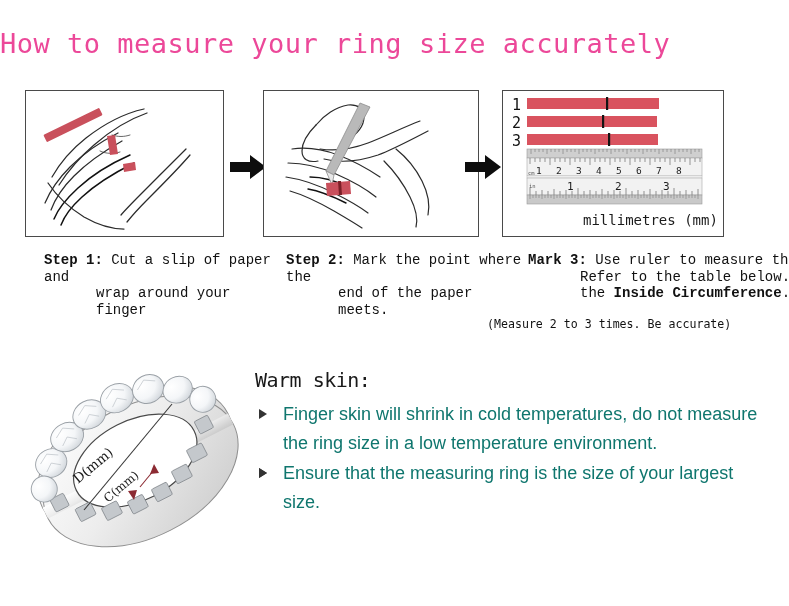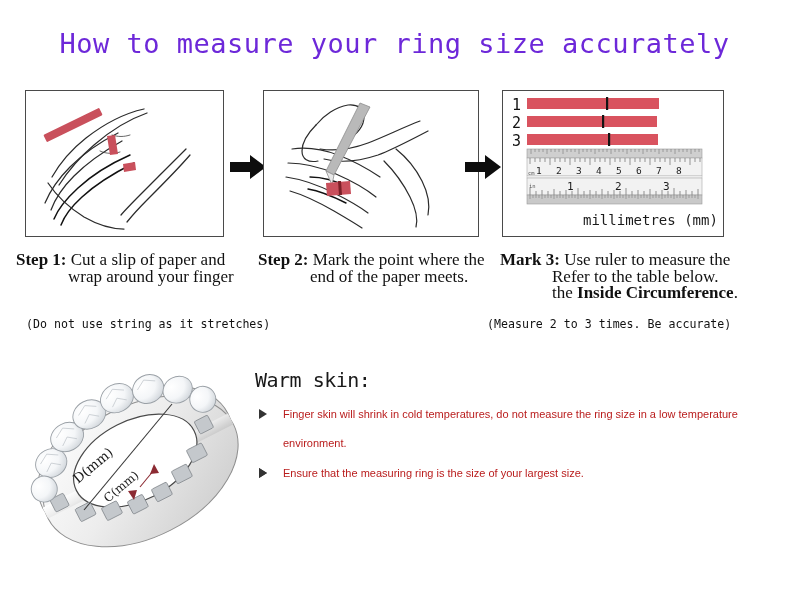--- a/index.html
+++ b/index.html
@@ -6,44 +6,44 @@
   body{
     width:789px;height:606px;position:relative;overflow:hidden;
     font-family:"DejaVu Sans Mono", monospace;
     color:#1a1a1a;
     -webkit-font-smoothing:none;
   }
   .page{position:absolute;inset:0;background:#fff;}
 
   
   #title{
-    position:absolute;left:0;top:28px;width:789px;text-align:center;
+    position:absolute;left:0;top:28px;width:789px;text-align:left;
     font-family:"DejaVu Sans Mono", monospace;
-    font-size:27px;letter-spacing:.5px;font-weight:400;color:#6d28d9;
+    font-size:27px;letter-spacing:.5px;font-weight:400;color:#ec4899;
     white-space:nowrap;
   }
 
   
   .panel{
     position:absolute;top:90px;height:147px;
     border:1.4px solid #4a4a4a;background:#fff;box-sizing:border-box;
   }
   #panel1{left:25px;width:199px;}
   #panel2{left:263px;width:216px;}
   #panel3{left:502px;width:222px;}
 
   .arrow{position:absolute;top:152px;width:40px;height:30px;}
   #arrow1{left:228px;}
   #arrow2{left:463px;}
 
   
   .caption{
     position:absolute;
-    font-family:Liberation Serif, serif;
-    font-size:17px;line-height:16.5px;color:#111;
+    font-family:Liberation Mono, monospace;
+    font-size:14px;line-height:16.5px;color:#111;margin-left:28px;
   }
   .caption b{font-weight:bold;}
   .cap-ind{display:block;padding-left:52px;}
   .note{
     position:absolute;
     font-family:"DejaVu Sans Mono", monospace;
     font-size:11.6px;color:#111;white-space:nowrap;
   }
   #cap1{left:16px;top:252px;width:240px;}
   #cap2{left:258px;top:252px;width:240px;}
@@ -57,21 +57,21 @@
     font-family:"DejaVu Sans Mono", monospace;
     font-size:20px;color:#1a1a1a;letter-spacing:-.5px;
   }
   #tips-list{
     position:absolute;left:255px;top:400px;width:520px;
     list-style:none;margin:0;padding:0;
   }
   #tips-list li{
     position:relative;padding-left:28px;
     font-family:"Liberation Sans", sans-serif;
-    font-size:11px;line-height:29px;color:#b91c1c;
+    font-size:18px;line-height:29px;color:#0f766e;
     margin-bottom:1px;
   }
   #tips-list li .bullet{
     position:absolute;left:4px;top:9px;
     width:0;height:0;border-left:8px solid #333;
     border-top:5.5px solid transparent;border-bottom:5.5px solid transparent;
   }
 
   
   #ring-figure{position:absolute;left:22px;top:352px;width:232px;height:228px;}
@@ -234,21 +234,20 @@
 
       <text x="80" y="134" font-family="DejaVu Sans Mono, monospace" font-size="14" fill="#1b1b1b">millimetres (mm)</text>
     </svg>
   </div>
 
   <div class="caption nosel" id="cap1">
     <b>Step 1:</b>
     <span>Cut a slip of paper and</span>
     <span class="cap-ind">wrap around your finger</span>
   </div>
-  <div class="note nosel" id="note1">(Do not use string as it stretches)</div>
 
   <div class="caption nosel" id="cap2">
     <b>Step 2:</b>
     <span>Mark the point where the</span>
     <span class="cap-ind">end of the paper meets.</span>
   </div>
 
   <div class="caption nosel" id="cap3">
     <b>Mark 3:</b>
     <span>Use ruler to measure the</span>

